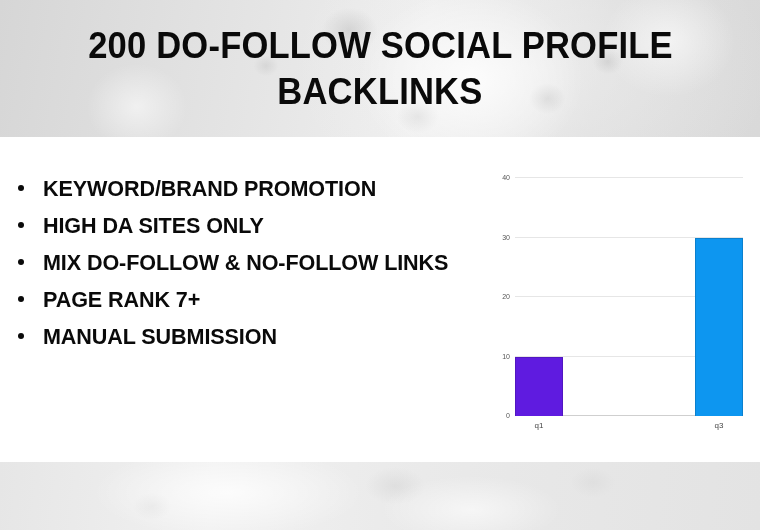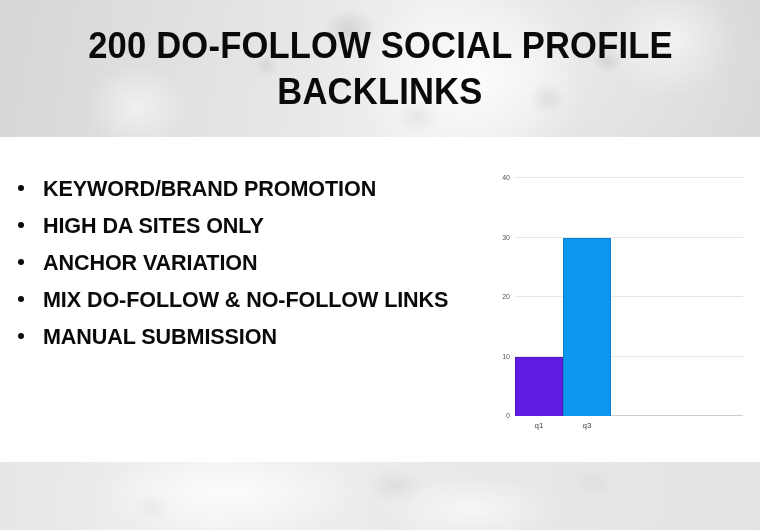--- a/index.html
+++ b/index.html
@@ -144,21 +144,21 @@
     white-space: nowrap;
   }
   .bars {
     position: absolute;
     left: 0;
     bottom: 0;
     width: 100%;
     height: 100%;
     display: flex;
     align-items: flex-end;
-    justify-content: flex-start;
+    justify-content: space-between;
   }
   .bar-slot {
     position: relative;
     width: 48px;
     height: 100%;
     display: flex;
     align-items: flex-end;
   }
   .bar {
     width: 100%;
@@ -196,25 +196,25 @@
     <li class="feature-item">
       <span class="bullet-dot"></span>
       <span class="feature-text">KEYWORD/BRAND PROMOTION</span>
     </li>
     <li class="feature-item">
       <span class="bullet-dot"></span>
       <span class="feature-text">HIGH DA SITES ONLY</span>
     </li>
     <li class="feature-item">
       <span class="bullet-dot"></span>
-      <span class="feature-text">ANCHOR VARIATION</span>
-    </li>
-    <li class="feature-item">
-      <span class="bullet-dot"></span>
       <span class="feature-text">MIX DO-FOLLOW &amp; NO-FOLLOW LINKS</span>
+    </li>
+    <li class="feature-item">
+      <span class="bullet-dot"></span>
+      <span class="feature-text">PAGE RANK 7+</span>
     </li>
     <li class="feature-item">
       <span class="bullet-dot"></span>
       <span class="feature-text">MANUAL SUBMISSION</span>
     </li>
   </ul>
 
   <div class="chart">
     <div class="plot-area">
       <div id="gridlines">

